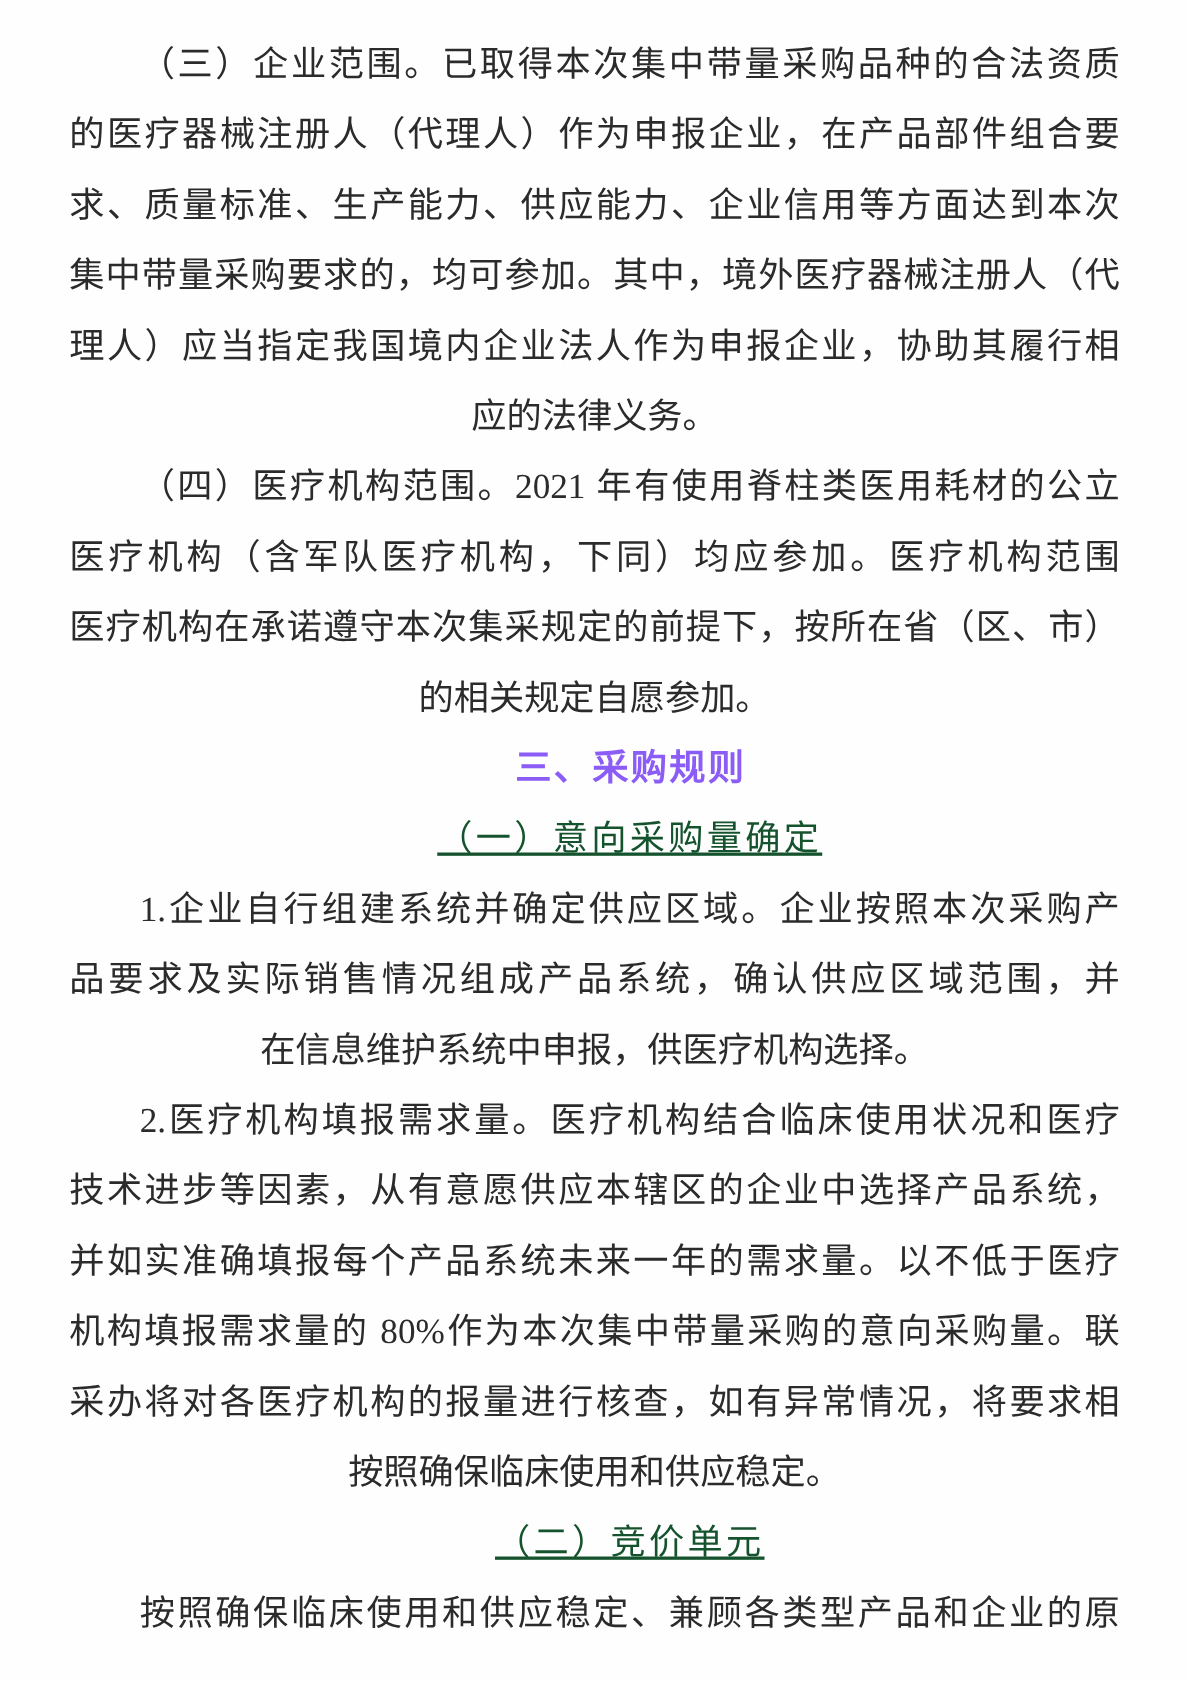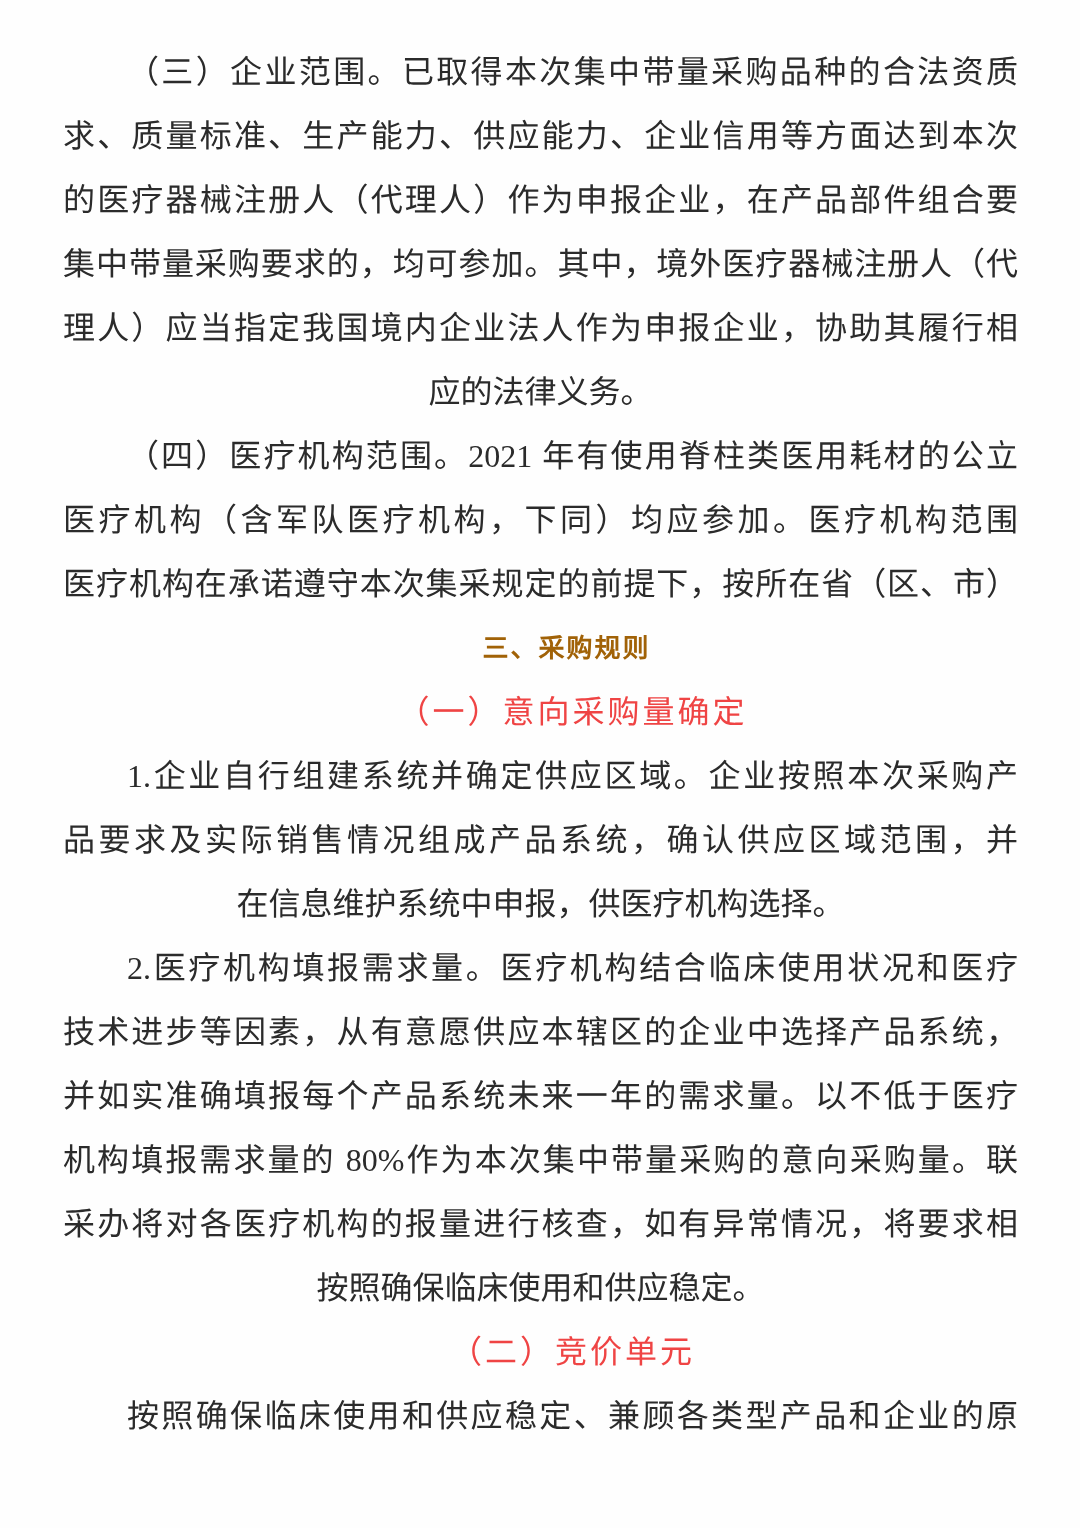--- a/index.html
+++ b/index.html
@@ -9,21 +9,21 @@
   body {
     width: 1080px;
     height: 1528px;
     background: #fefefe;
     overflow: hidden;
   }
   .page {
     box-sizing: border-box;
     width: 1080px;
     height: 1528px;
-    padding: 40px 62px 0 63px;
+    padding: 26px 62px 0 63px;
     background: #fefefe;
   }
   .block { margin: 0; }
   .line {
     font-family: "Liberation Serif", "DejaVu Serif", serif;
     font-size: 32px;
     line-height: 64px;
     height: 64px;
     color: #2b2b2b;
     text-align: center;
@@ -31,48 +31,50 @@
   }
   .line.indent { text-indent: 2em; }
   .line.justify {
     text-align: justify;
     text-align-last: justify;
     text-justify: inter-character;
   }
   .heading-1 .line {
     font-family: "DejaVu Sans", "Liberation Sans", sans-serif;
     font-weight: 700;
-    font-size: 26px;
-    color: #a16207;
+    font-size: 33px;
+    color: #8b5cf6;
     letter-spacing: 2px;
   }
   .heading-2 .line {
     font-family: "Liberation Serif", "DejaVu Serif", serif;
     font-size: 32px;
-    color: #ef4444;
+    color: #14532d;
     letter-spacing: 3px;
+    text-decoration: underline;
   }
 </style>
 </head>
 <body>
 
 <div class="page">
   <div>
       <div class="block paragraph">
         <div class="line justify indent">（三）企业范围。已取得本次集中带量采购品种的合法资质</div>
+        <div class="line justify">的医疗器械注册人（代理人）作为申报企业，在产品部件组合要</div>
         <div class="line justify">求、质量标准、生产能力、供应能力、企业信用等方面达到本次</div>
-        <div class="line justify">的医疗器械注册人（代理人）作为申报企业，在产品部件组合要</div>
         <div class="line justify">集中带量采购要求的，均可参加。其中，境外医疗器械注册人（代</div>
         <div class="line justify">理人）应当指定我国境内企业法人作为申报企业，协助其履行相</div>
         <div class="line">应的法律义务。</div>
       </div>
       <div class="block paragraph">
         <div class="line justify indent">（四）医疗机构范围。2021 年有使用脊柱类医用耗材的公立</div>
         <div class="line justify">医疗机构（含军队医疗机构，下同）均应参加。医疗机构范围</div>
         <div class="line justify">医疗机构在承诺遵守本次集采规定的前提下，按所在省（区、市）</div>
+        <div class="line">的相关规定自愿参加。</div>
       </div>
       <div class="block heading-1">
         <div class="line indent">三、采购规则</div>
       </div>
       <div class="block heading-2">
         <div class="line indent">（一）意向采购量确定</div>
       </div>
       <div class="block paragraph">
         <div class="line justify indent">1.企业自行组建系统并确定供应区域。企业按照本次采购产</div>
         <div class="line justify">品要求及实际销售情况组成产品系统，确认供应区域范围，并</div>

